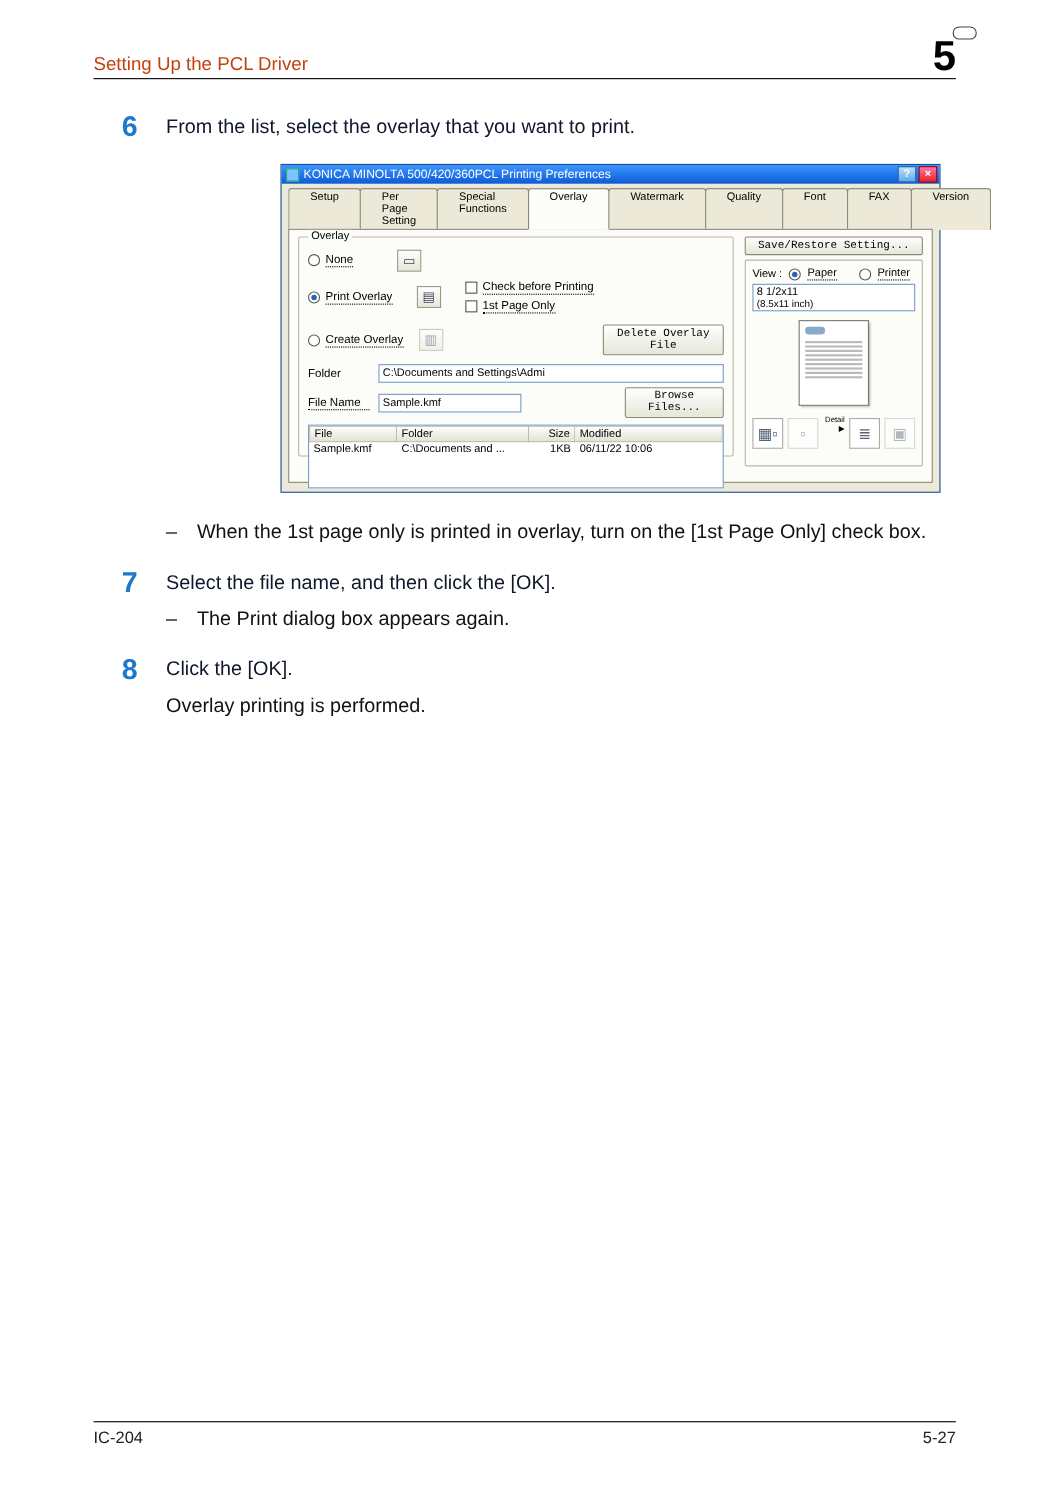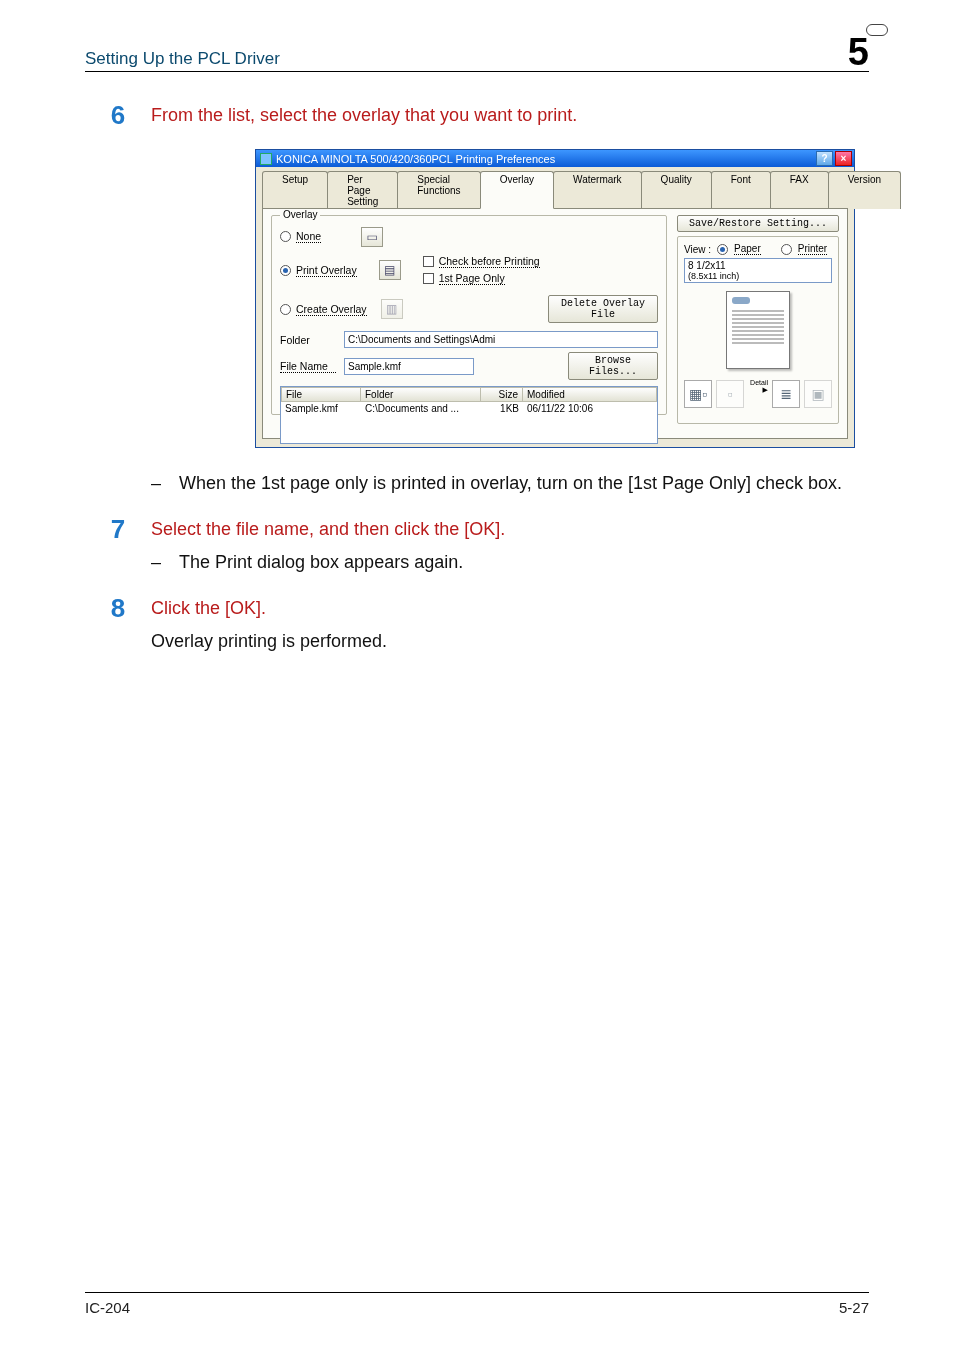--- a/index.html
+++ b/index.html
@@ -19,21 +19,21 @@
   .header-row {
     display: flex;
     justify-content: space-between;
     align-items: flex-end;
     border-bottom: 1px solid #000;
     padding-bottom: 2px;
     margin-bottom: 28px;
   }
   .header-title {
     font-size: 17px;
-    color: #0c4a6e;
+    color: #c2410c;
   }
   .header-chapter {
     font-size: 38px;
     font-weight: bold;
     font-family: "Arial Black", Arial, sans-serif;
     color: #000;
     line-height: 0.9;
   }
   .device-dot {
     position: absolute;
@@ -55,21 +55,21 @@
     width: 66px;
     font-size: 26px;
     font-weight: bold;
     color: #2078c8;
     font-family: Arial, sans-serif;
     text-align: center;
   }
   .step-body {
     flex: 1;
     font-size: 18px;
-    color: #b91c1c;
+    color: #0f172a;
     line-height: 1.45;
     padding-top: 2px;
   }
   .sub-indent {
     margin-left: 66px;
     font-size: 18px;
     color: #111;
     line-height: 1.45;
   }
   .dash-list {

